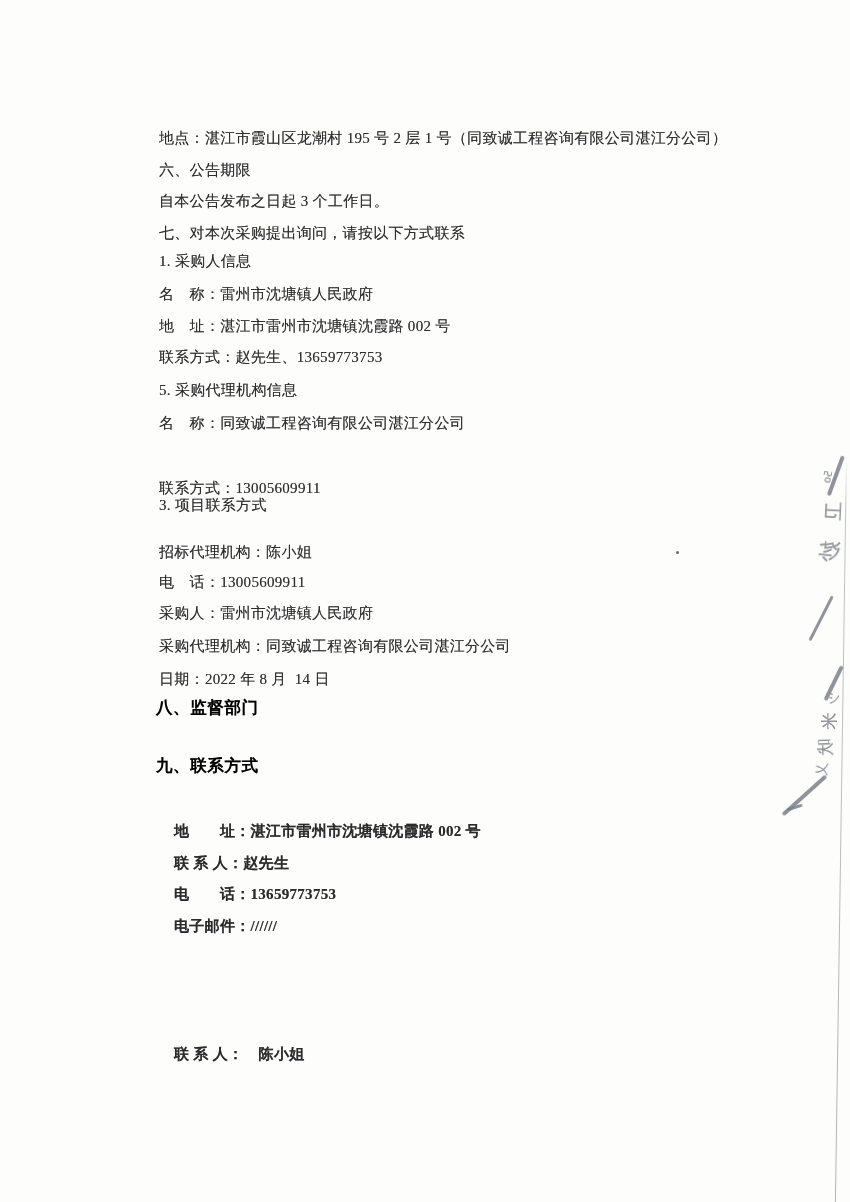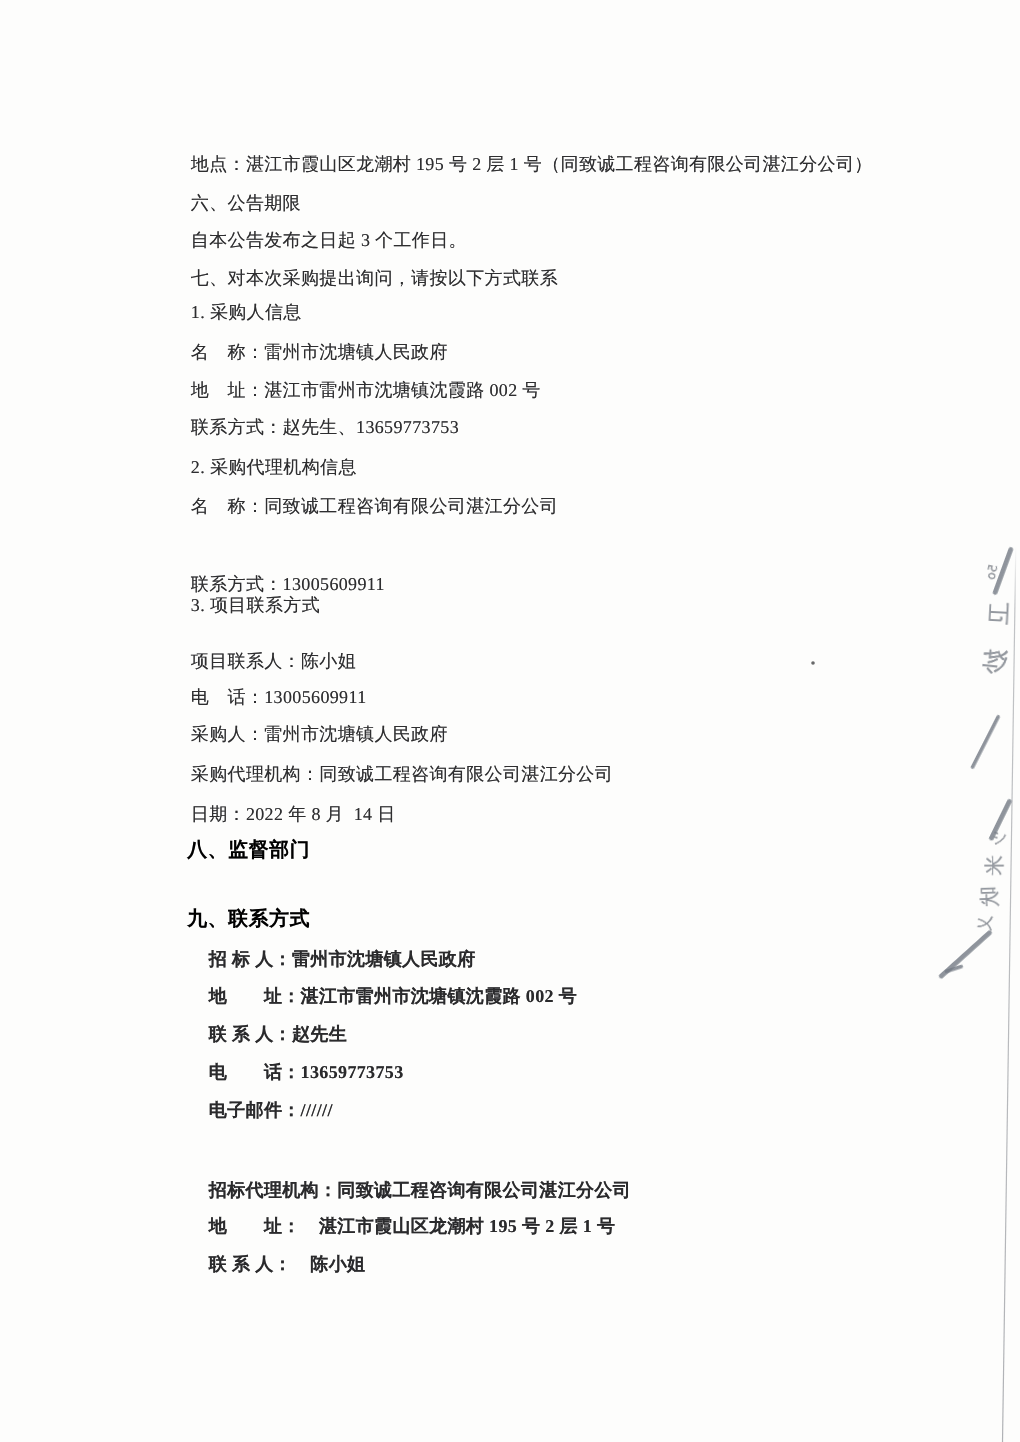--- a/index.html
+++ b/index.html
@@ -61,38 +61,35 @@
 <div class="page">
 
   <div class="ln" style="top:129px">地点：湛江市霞山区龙潮村 195 号 2 层 1 号（同致诚工程咨询有限公司湛江分公司）</div>
   <div class="ln" style="top:161px">六、公告期限</div>
   <div class="ln" style="top:192px">自本公告发布之日起 3 个工作日。</div>
   <div class="ln" style="top:224px">七、对本次采购提出询问，请按以下方式联系</div>
   <div class="ln" style="top:252px">1. 采购人信息</div>
   <div class="ln" style="top:285px">名　称：雷州市沈塘镇人民政府</div>
   <div class="ln" style="top:317px">地　址：湛江市雷州市沈塘镇沈霞路 002 号</div>
   <div class="ln" style="top:348px">联系方式：赵先生、13659773753</div>
-  <div class="ln" style="top:381px">2. 采购代理机构信息</div>
+  <div class="ln" style="top:381px">5. 采购代理机构信息</div>
   <div class="ln" style="top:414px">名　称：同致诚工程咨询有限公司湛江分公司</div>
   <div class="ln" style="top:479px">联系方式：13005609911</div>
   <div class="ln" style="top:496px">3. 项目联系方式</div>
-  <div class="ln" style="top:543px">项目联系人：陈小姐</div>
+  <div class="ln" style="top:543px">招标代理机构：陈小姐</div>
   <div class="ln" style="top:573px">电　话：13005609911</div>
   <div class="ln" style="top:604px">采购人：雷州市沈塘镇人民政府</div>
   <div class="ln" style="top:637px">采购代理机构：同致诚工程咨询有限公司湛江分公司</div>
   <div class="ln" style="top:670px">日期：2022 年 8 月  14 日</div>
   <div class="ln h2" style="top:698px">八、监督部门</div>
   <div class="ln h2" style="top:756px">九、联系方式</div>
-  <div class="ln indent sb" style="top:791px">招 标 人：雷州市沈塘镇人民政府</div>
   <div class="ln indent sb" style="top:822px">地　　址：湛江市雷州市沈塘镇沈霞路 002 号</div>
   <div class="ln indent sb" style="top:854px">联 系 人：赵先生</div>
   <div class="ln indent sb" style="top:885px">电　　话：13659773753</div>
   <div class="ln indent sb" style="top:917px">电子邮件：//////</div>
-  <div class="ln indent sb" style="top:984px">招标代理机构：同致诚工程咨询有限公司湛江分公司</div>
-  <div class="ln indent sb" style="top:1014px">地　　址：　湛江市霞山区龙潮村 195 号 2 层 1 号</div>
   <div class="ln indent sb" style="top:1045px">联 系 人：　陈小姐</div>
 
   <span class="dot"></span>
 
   <div class="edge-line"></div>
 
   <span class="ink g1">5o</span>
   <span class="ink g2">卫</span>
   <span class="ink g3">妙</span>
   <span class="ink g4">ツ</span>

